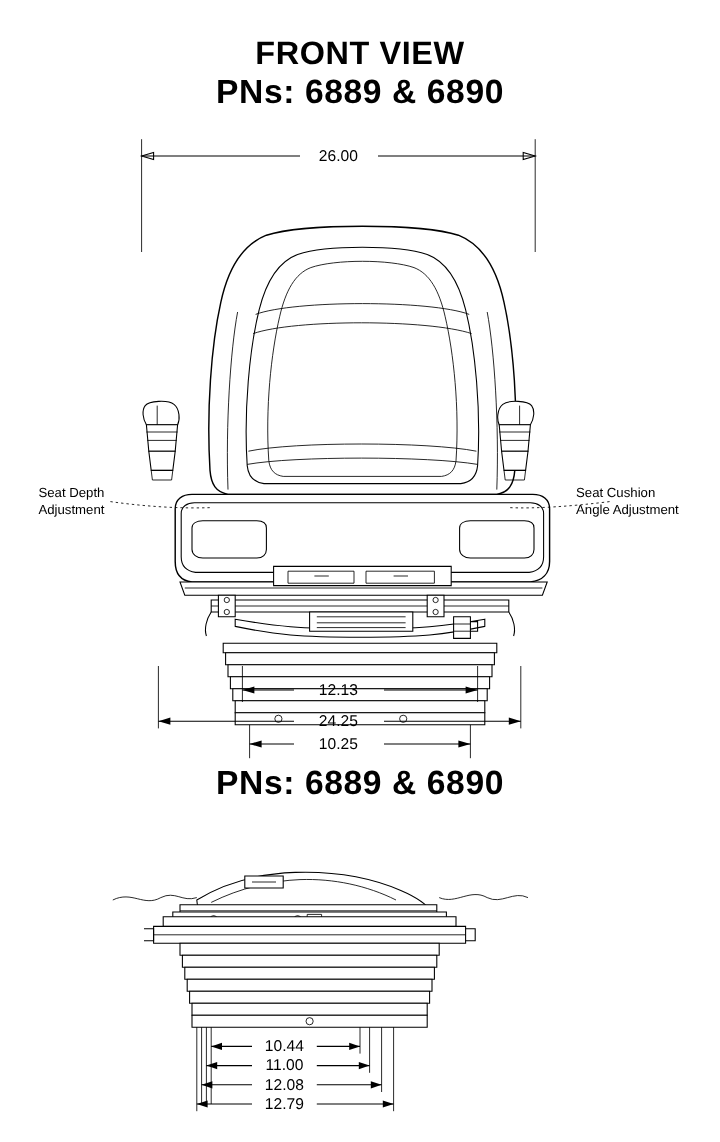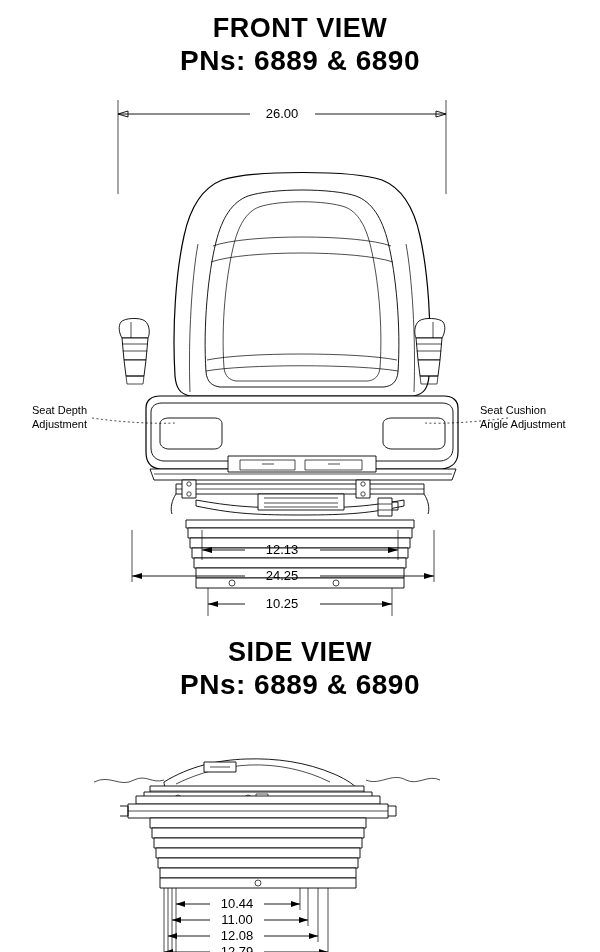--- a/index.html
+++ b/index.html
@@ -33,21 +33,21 @@
   .ln{stroke:#000;fill:none;}
   .thin{stroke-width:.9;}
   .vthin{stroke-width:.7;}
   .med{stroke-width:1.2;}
   .dot{stroke-dasharray:2 2.5;}
   .fillw{fill:#ffffff;}
 </style>
 </head>
 <body>
 
-<div class="view" style="top:12px;">
+<div class="view" style="top:28px;">
   <div class="title title-main">FRONT VIEW</div>
   <div class="title title-sub">PNs: 6889 &amp; 6890</div>
 
   <svg width="600" height="540" viewBox="0 0 600 540">
 
     <g>
       <line class="ln vthin" x1="118" y1="24" x2="118" y2="118"></line>
       <line class="ln vthin" x1="446" y1="24" x2="446" y2="118"></line>
       <line class="ln thin" x1="118" y1="38" x2="250" y2="38"></line>
       <line class="ln thin" x1="315" y1="38" x2="446" y2="38"></line>
@@ -161,21 +161,21 @@
       <line class="ln thin" x1="208" y1="528" x2="245" y2="528"></line>
       <line class="ln thin" x1="320" y1="528" x2="392" y2="528"></line>
       <path d="M208,528 l10,-3 l0,6 z" fill="#000"></path>
       <path d="M392,528 l-10,-3 l0,6 z" fill="#000"></path>
       <text class="dimtext" x="282" y="532" text-anchor="middle">10.25</text>
     </g>
 
   </svg>
 </div>
 
-<div class="view" style="top:530px;">
+<div class="view" style="top:555px;">
   <svg width="600" height="60" viewBox="0 0 600 60">
     <g>
       <line class="ln vthin" x1="202" y1="0" x2="202" y2="30"></line>
       <line class="ln vthin" x1="398" y1="0" x2="398" y2="30"></line>
       <line class="ln thin" x1="202" y1="20" x2="245" y2="20"></line>
       <line class="ln thin" x1="320" y1="20" x2="398" y2="20"></line>
       <path d="M202,20 l10,-3 l0,6 z" fill="#000"></path>
       <path d="M398,20 l-10,-3 l0,6 z" fill="#000"></path>
       <text class="dimtext" x="282" y="24" text-anchor="middle">12.13</text>
     </g>
@@ -196,21 +196,20 @@
     <path class="ln vthin dot" d="M92,22 C120,26 150,28 176,27"></path>
     <path class="ln vthin dot" d="M508,22 C476,26 446,28 424,27"></path>
     <text class="calltext" x="32" y="18">Seat Depth</text>
     <text class="calltext" x="32" y="32">Adjustment</text>
     <text class="calltext" x="480" y="18">Seat Cushion</text>
     <text class="calltext" x="480" y="32">Angle Adjustment</text>
   </svg>
 </div>
 
 <div class="view" style="top:636px;">
-  <div class="title title-main">SIDE VIEW</div>
   <div class="title title-sub">PNs: 6889 &amp; 6890</div>
 
   <svg width="600" height="260" viewBox="0 0 600 260">
 
     <g>
       <path class="ln vthin" d="M94,82 C110,74 120,88 134,80 C146,74 152,84 164,80"></path>
       <path class="ln vthin" d="M366,80 C380,86 392,72 406,80 C418,86 428,74 440,80"></path>
     </g>
 
     <g>

